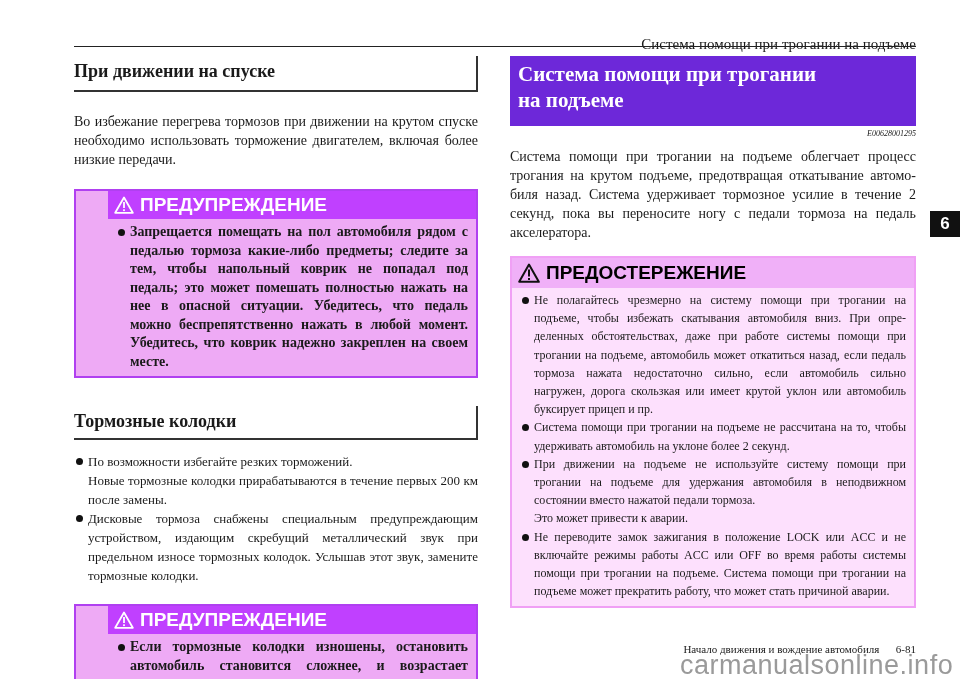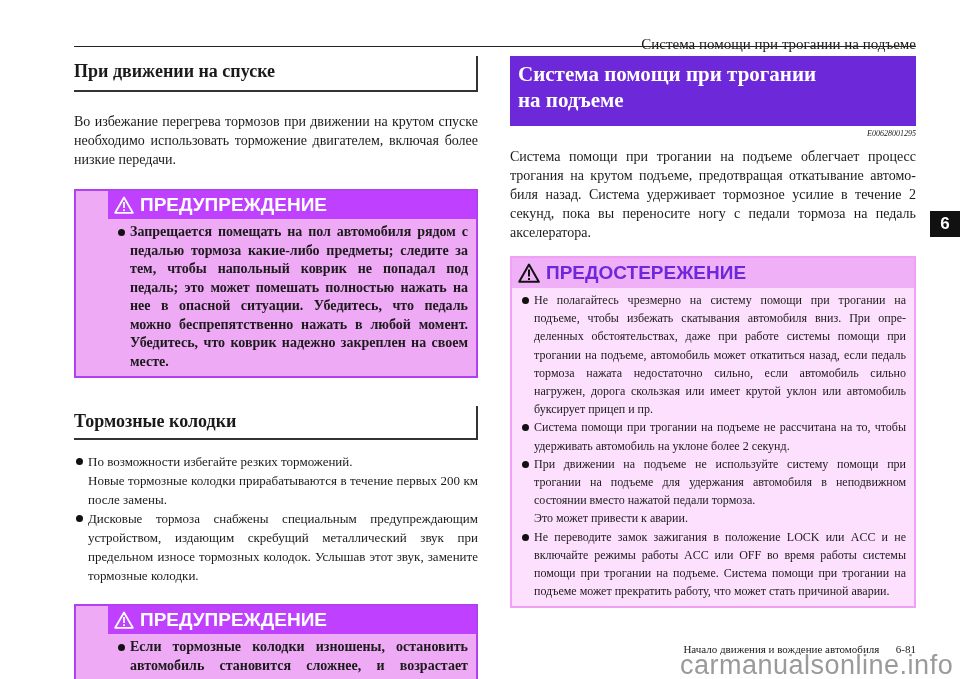--- a/index.html
+++ b/index.html
@@ -44,21 +44,21 @@
     font-family:"Liberation Sans", "DejaVu Sans", sans-serif; font-weight:bold;
     font-size:19px; line-height:28px; padding-left:6px; display:flex; align-items:center;
   }
   .warn-title .tri { width:20px; height:18px; margin-right:6px; }
   .warn-body { padding:4px 8px 5px 8px; }
   .warn-body .bullets li { font-weight:bold; font-size:14px; line-height:18.5px; }
   .warn-body .bullets li .dot { top:6px; }
 
   .caution-box { border:2px solid #f0a0f5; background:#fde0fd; }
   .caution-title {
-    background:#f0b0f8; color:#6d28d9; height:30px;
+    background:#f0b0f8; color:#000000; height:30px;
     font-family:"Liberation Sans", "DejaVu Sans", sans-serif; font-weight:bold;
     font-size:19px; line-height:30px; padding-left:6px; display:flex; align-items:center;
   }
   .caution-title .tri { width:22px; height:20px; margin-right:6px; }
   .caution-body { padding:3px 8px 6px 8px; }
   .caution-body .bullets li { font-size:12px; line-height:18.2px; }
 
   .dark-head {
     background:#6d28d9; color:#fff; font-weight:bold; font-size:21px; line-height:26px;
     padding:5px 8px 13px 8px; height:52px;

